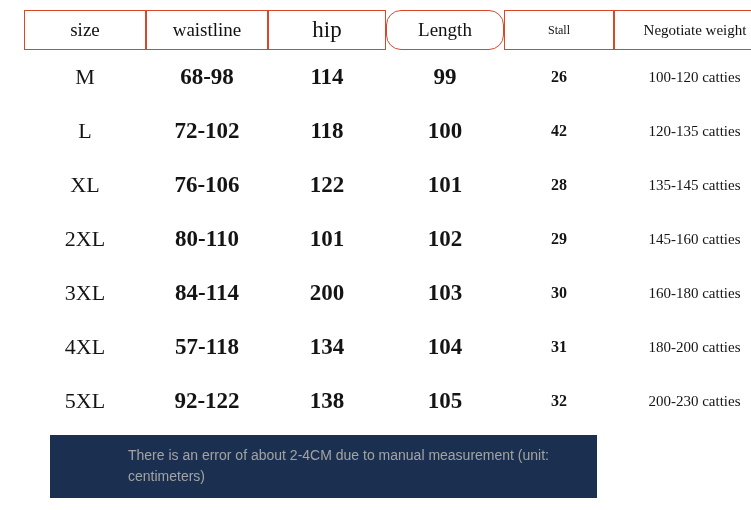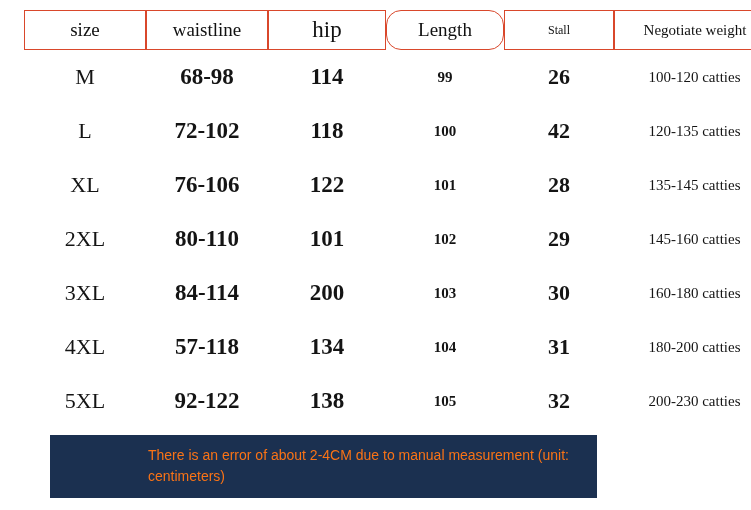--- a/index.html
+++ b/index.html
@@ -49,22 +49,22 @@
     border: none;
     text-align: center;
     vertical-align: middle;
     height: 52px;
     color: #141414;
     font-family: "Liberation Serif", serif;
   }
   td.c-size   { font-size: 22px; }
   td.c-waist  { font-size: 23px; font-weight: bold; }
   td.c-hip    { font-size: 23px; font-weight: bold; }
-  td.c-length { font-size: 15px; font-weight: bold; font-family: Liberation Serif, serif; }
-  td.c-stall  { font-size: 22px; font-weight: bold; }
+  td.c-length { font-size: 23px; font-weight: bold; font-family: Liberation Serif, serif; }
+  td.c-stall  { font-size: 16px; font-weight: bold; }
   td.c-weight { font-size: 15px; font-weight: normal; line-height: 1.25; }
 
   
   col.w-size   { width: 122px; }
   col.w-waist  { width: 122px; }
   col.w-hip    { width: 118px; }
   col.w-length { width: 118px; }
   col.w-stall  { width: 110px; }
   col.w-weight { width: 161px; }
 
@@ -72,25 +72,25 @@
     padding: 10px 16px 0 24px;
     box-sizing: border-box;
   }
 
   .note-bar {
     position: absolute;
     left: 50px;
     right: 48px;
     bottom: 12px;
     background: #1b3050;
-    color: #f97316;
+    color: #a3a3a3;
     font-family: "Liberation Sans", sans-serif;
     font-size: 14px;
     line-height: 1.45;
-    padding: 10px 14px 12px 98px;
+    padding: 10px 14px 12px 78px;
     box-sizing: border-box;
     min-height: 46px;
   }
 </style>
 </head>
 <body>
 
 <div class="sheet">
 
   <div class="table-wrap">

